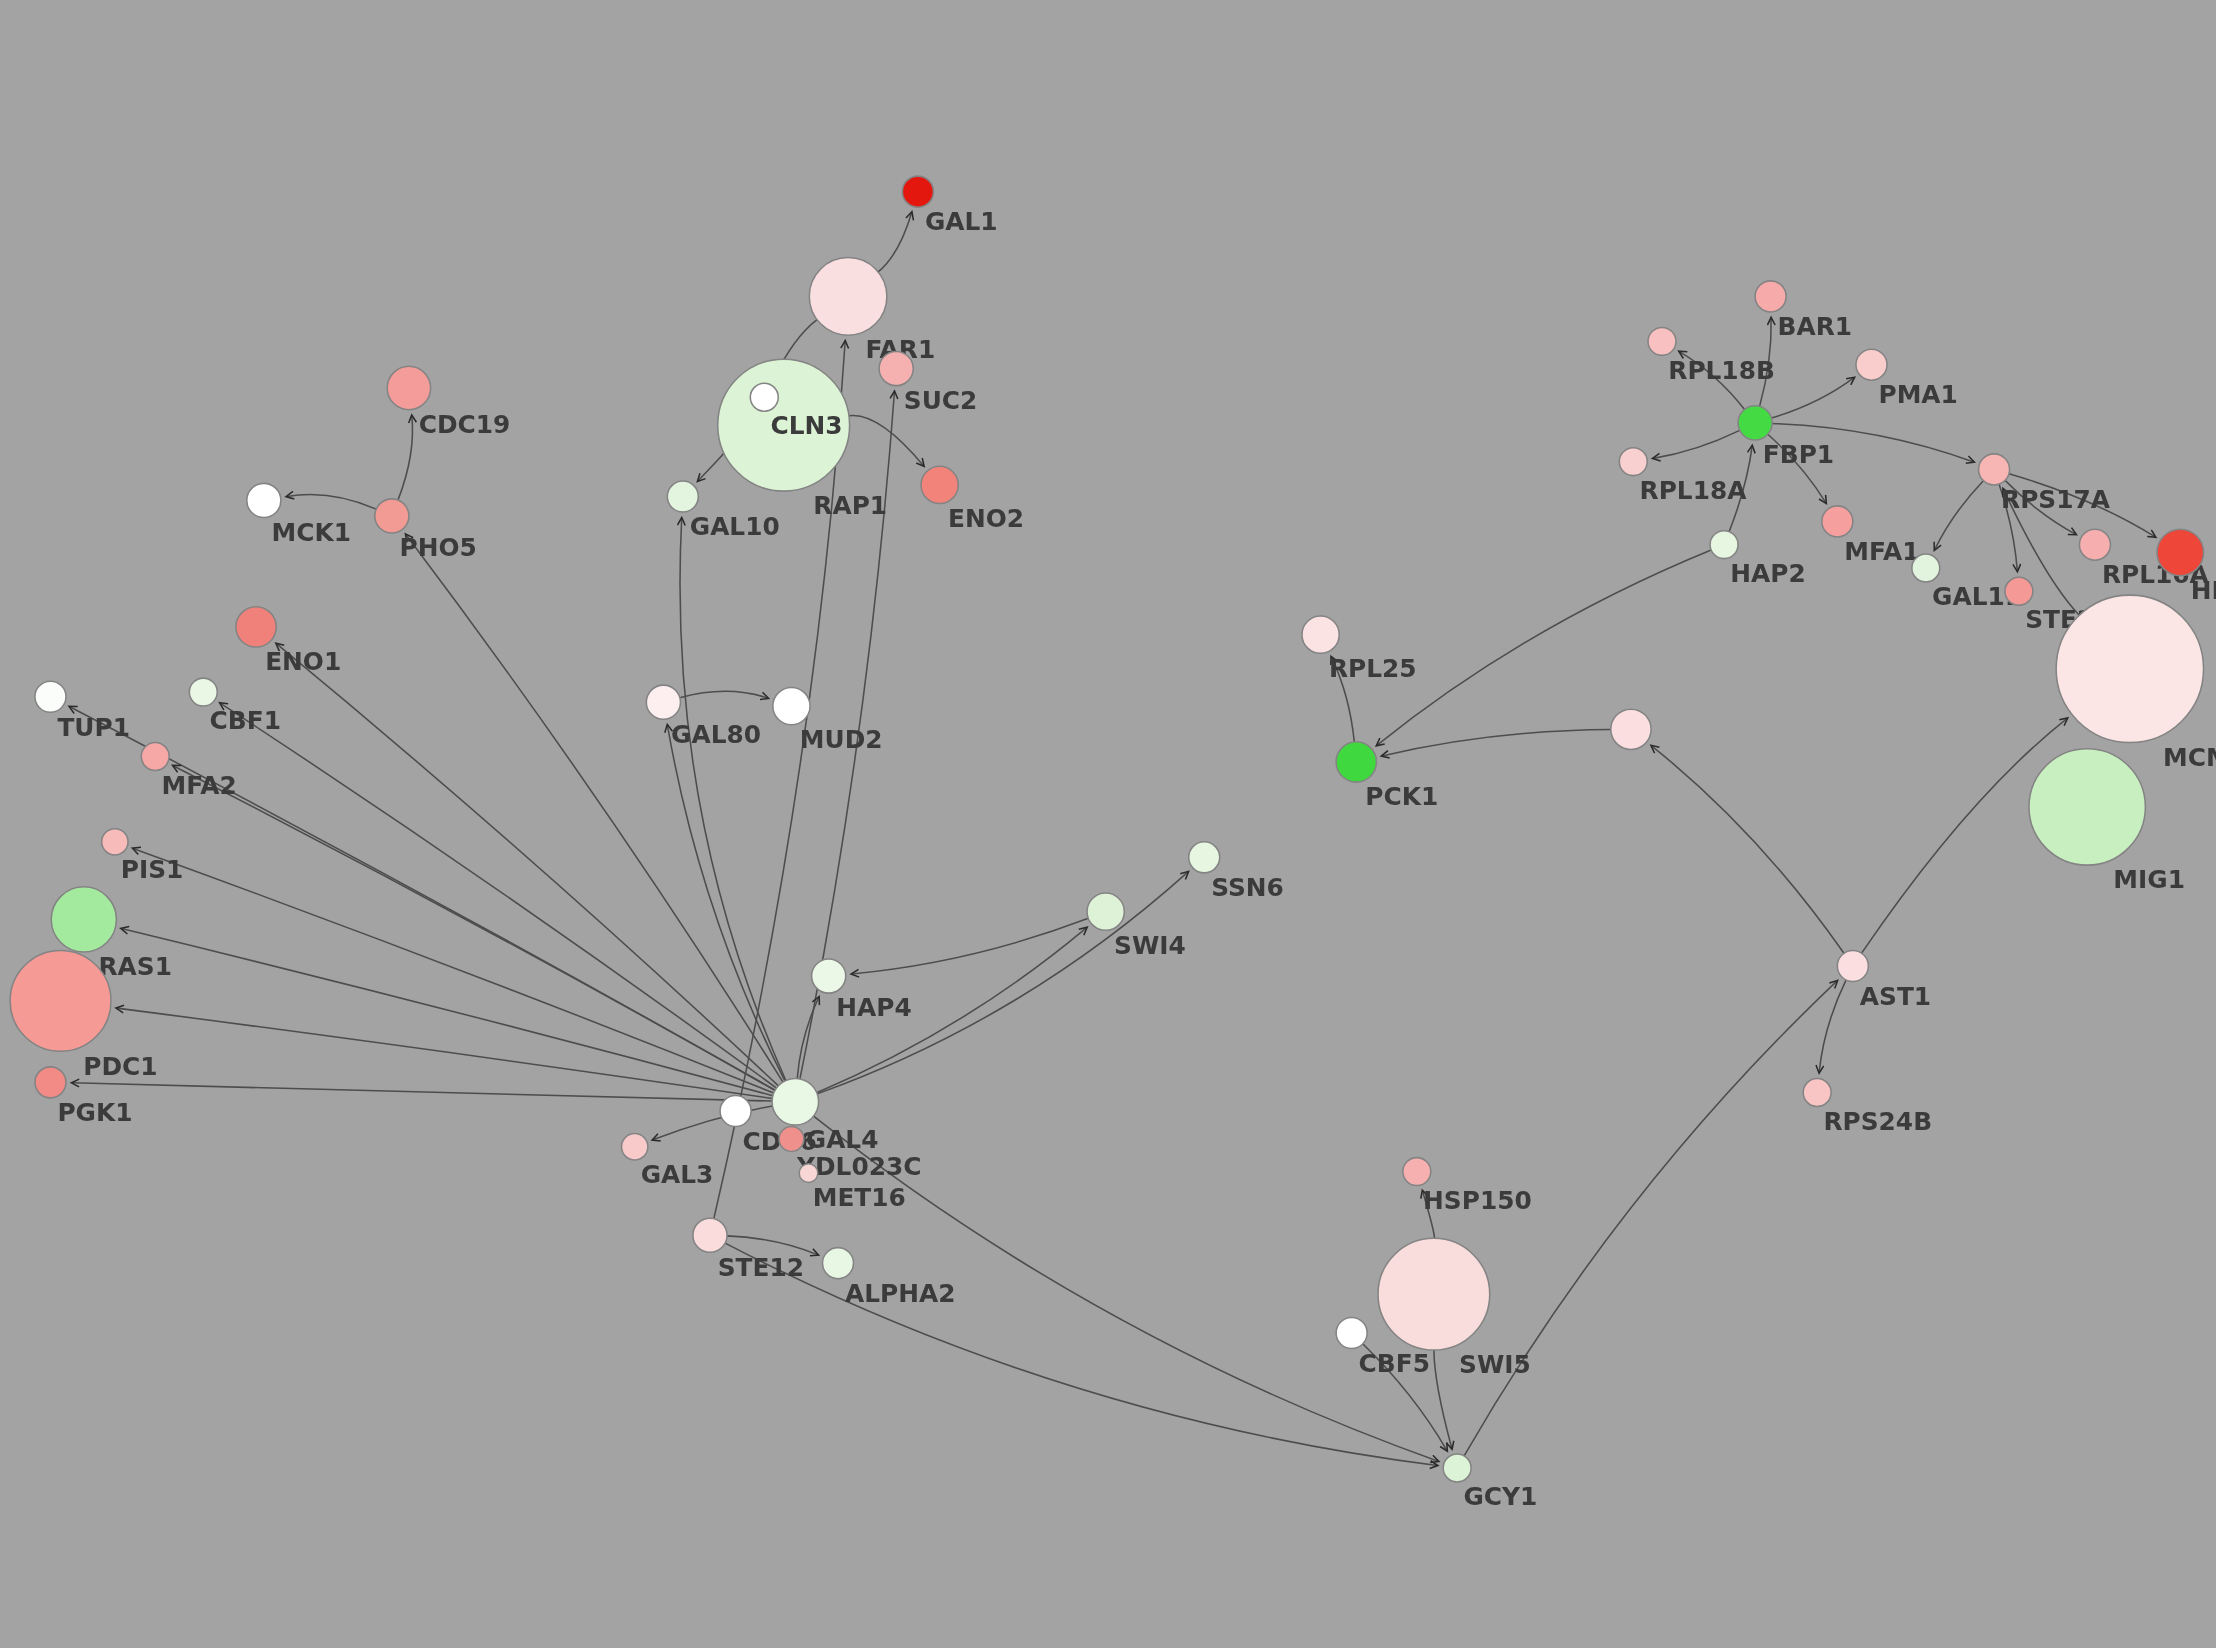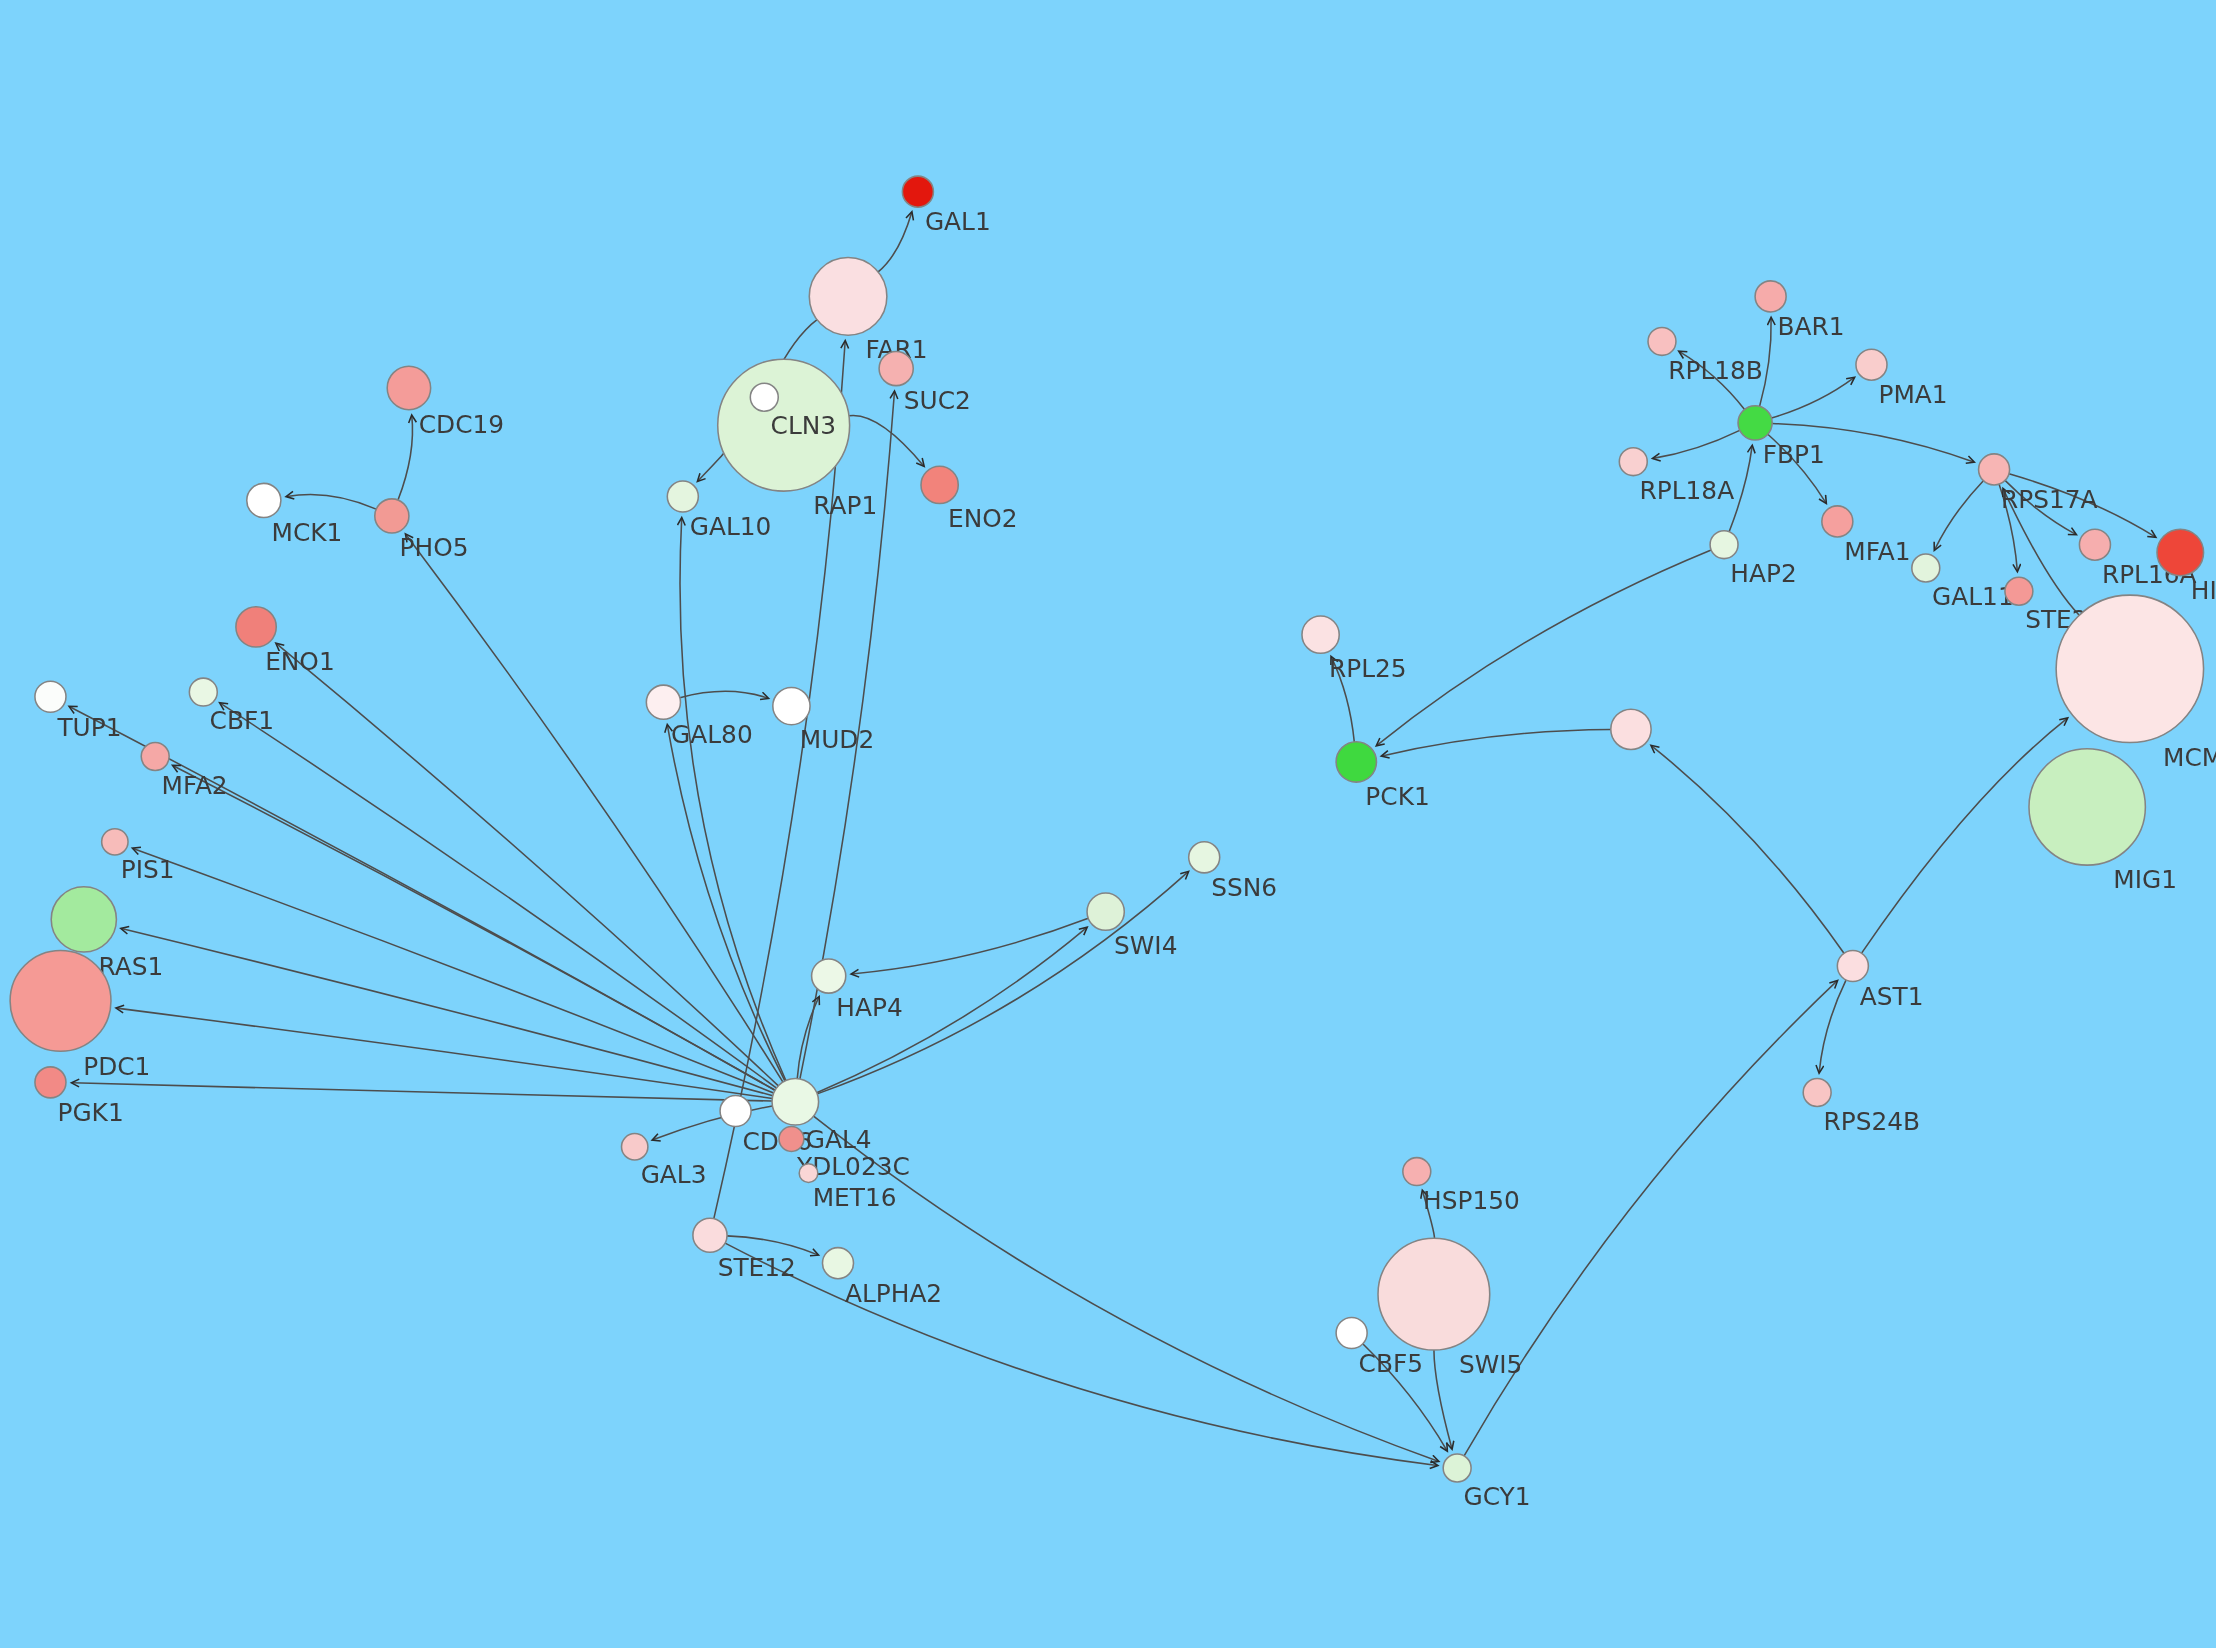--- a/index.html
+++ b/index.html
@@ -4,22 +4,23 @@
 <style>
   html, body {
     margin: 0;
     padding: 0;
     background: #ffffff;
   }
   .stage {
     position: relative;
     width: 2216px;
     height: 1648px;
-    background: #7dd3fc;
+    background: #a3a3a3;
     overflow: hidden;
+    font-weight: bold;
   }
   svg.network {
     position: absolute;
     left: 0;
     top: 0;
     width: 2216px;
     height: 1648px;
   }
   .edge {
     fill: none;

